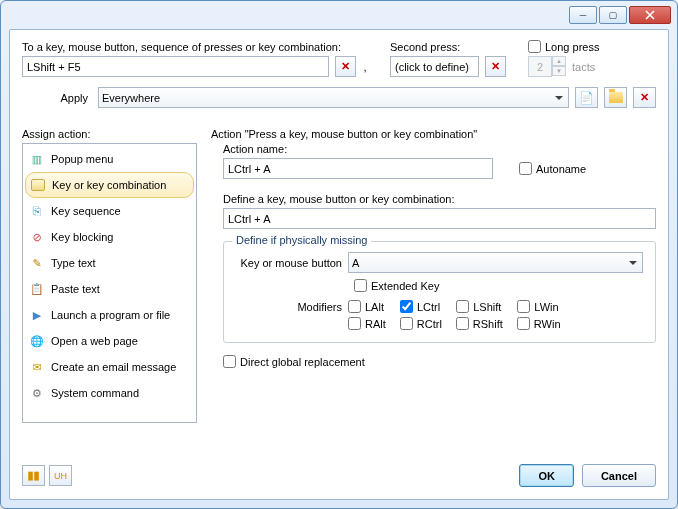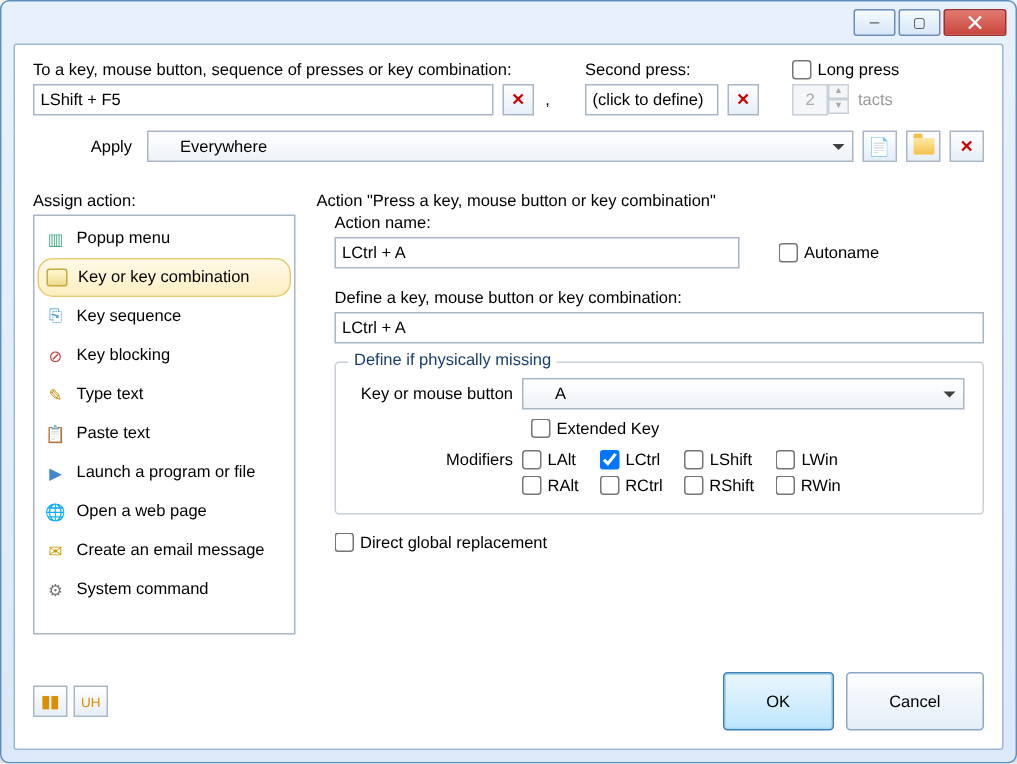--- a/index.html
+++ b/index.html
@@ -10,21 +10,21 @@
 .win-btns { display: flex; gap: 0; }
 .win-btn { width: 28px; height: 18px; border: 1px solid #6a8db8; border-radius: 2px; margin-left: 2px; display: flex; align-items: center; justify-content: center; font-size: 9px; color: #333; background: linear-gradient(#f6fbff, #d6e6f7); }
 .win-btn.close { background: linear-gradient(#e27a72, #c9463b); color: #fff; width: 42px; border-color: #a03028; }
 .win-btn.close svg { width: 10px; height: 10px; }
 .client { position: absolute; top: 28px; left: 8px; right: 8px; bottom: 8px; background: #fff; border: 1px solid #9db7d6; border-radius: 2px; padding: 10px 12px; }
 .row { display: flex; align-items: center; gap: 6px; }
 .label { color: #000; }
 .top-grid { display: flex; gap: 22px; align-items: flex-end; }
 .col { display: flex; flex-direction: column; gap: 3px; }
 .input { border: 1px solid #a8b6c6; background: #fff; height: 21px; padding: 0 4px; display: flex; align-items: center; color: #000; }
-.dropdown { border: 1px solid #a8b6c6; background: linear-gradient(#fff,#eef3f8); height: 21px; display: flex; align-items: center; padding: 0 21px; position: relative; }
+.dropdown { border: 1px solid #a8b6c6; background: linear-gradient(#fff,#eef3f8); height: 21px; display: flex; align-items: center; padding: 0 3px; position: relative; }
 .dropdown::after { content: ""; position: absolute; right: 5px; top: 8px; border: 4px solid transparent; border-top-color: #404040; }
 .x-btn { width: 21px; height: 21px; border: 1px solid #a8b6c6; background: linear-gradient(#fff,#e6eef7); display: flex; align-items: center; justify-content: center; color: #c00; font-weight: bold; cursor: pointer; }
 .btn-icon { width: 23px; height: 21px; border: 1px solid #a8b6c6; background: linear-gradient(#fff,#e6eef7); display: flex; align-items: center; justify-content: center; }
 .chk { display: flex; align-items: center; gap: 4px; }
 .chk input { margin: 0; }
 .spin { display: flex; }
 .spin input { width: 24px; height: 21px; border: 1px solid #c8d0da; text-align: center; color: #aaa; background: #f4f6f8; }
 .spin .arrows { display: flex; flex-direction: column; }
 .spin .arrows div { width: 14px; height: 10px; border: 1px solid #c8d0da; font-size: 6px; display: flex; align-items: center; justify-content: center; background: #f4f6f8; color: #aaa; }
 .apply-row { display: flex; align-items: center; gap: 6px; margin-top: 10px; }
@@ -34,21 +34,21 @@
 .list-box { border: 1px solid #a8b6c6; background: #fff; padding: 2px 0; height: 280px; }
 .list-item { display: flex; align-items: center; gap: 6px; height: 26px; padding: 0 6px; cursor: pointer; }
 .list-item.selected { background: linear-gradient(#fef9e8,#fdefc2); border: 1px solid #e9cc6f; border-radius: 10px; margin: 0 2px; padding: 0 4px; }
 .list-item.selected:not(.sel) { }
 .icon16 { width: 16px; height: 16px; display: inline-flex; align-items: center; justify-content: center; font-size: 12px; }
 .right-panel { flex: 1; }
 .groupbox { border: 1px solid #c8d0da; border-radius: 3px; padding: 10px 12px 12px 12px; margin-top: 6px; position: relative; }
 .groupbox > .legend { position: absolute; top: -8px; left: 8px; background: #fff; padding: 0 4px; color: #1a3e6e; }
 .modrow { display: flex; gap: 14px; margin-left: 112px; margin-top: 4px; }
 .bottom-bar { position: absolute; bottom: 12px; left: 12px; right: 12px; display: flex; align-items: center; }
-.btn { height: 39px; padding: 0 28px; border: 1px solid #8aa8c8; border-radius: 3px; background: linear-gradient(#fdfefe,#e4edf7); cursor: pointer; }
+.btn { height: 23px; padding: 0 18px; border: 1px solid #8aa8c8; border-radius: 3px; background: linear-gradient(#fdfefe,#e4edf7); cursor: pointer; font-weight: bold; }
 .btn.primary { border-color: #3c7fb1; box-shadow: 0 0 0 1px #a7d9f5 inset; background: linear-gradient(#eaf6fd,#bee6fd); }
 .sep-label { margin: 8px 0 3px 0; }
 .disabled { color: #9a9a9a; }
 .key-icon { background: linear-gradient(#fff8d6,#f0dc8c); border: 1px solid #c8a840; border-radius: 2px; width: 14px; height: 12px; }
 .folder-icon { background: linear-gradient(#ffe9a8,#f3c24a); width: 14px; height: 11px; border-radius: 1px; position: relative; }
 .folder-icon::before { content: ""; position: absolute; top: -3px; left: 0; width: 6px; height: 3px; background: #f3c24a; border-radius: 1px 1px 0 0; }
 </style>
 </head>
 <body>
 

